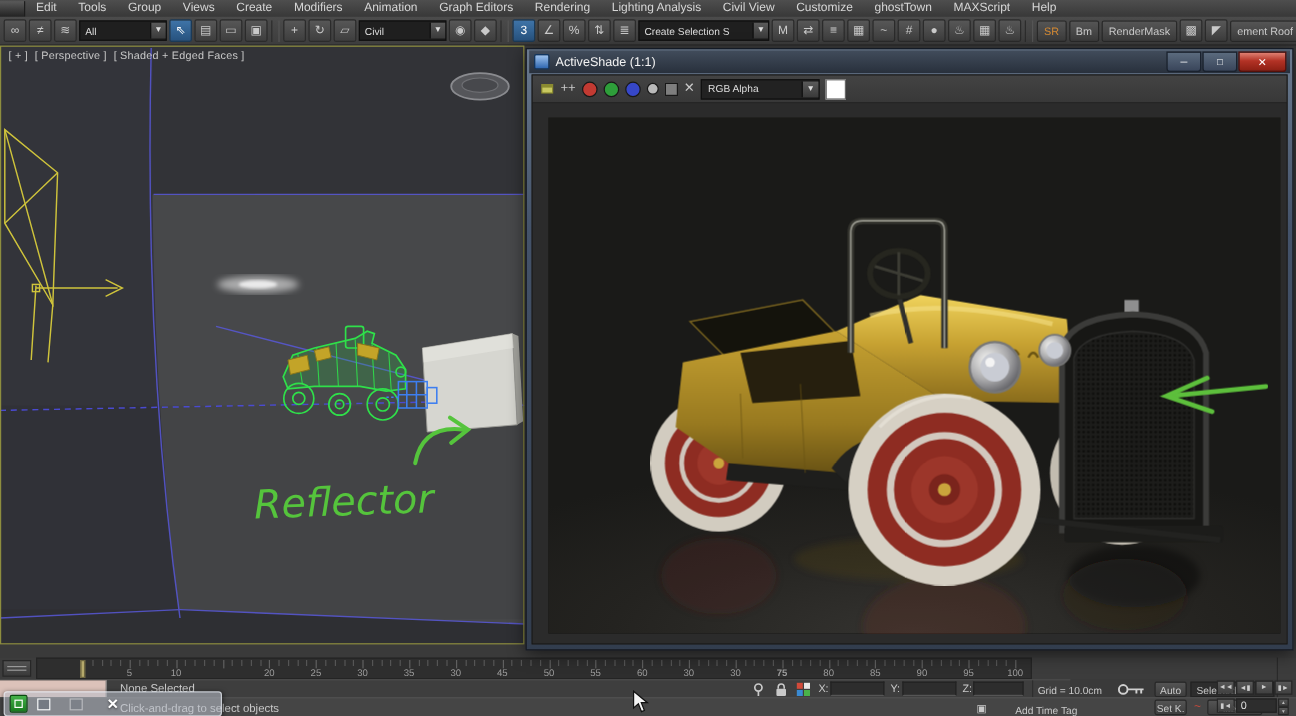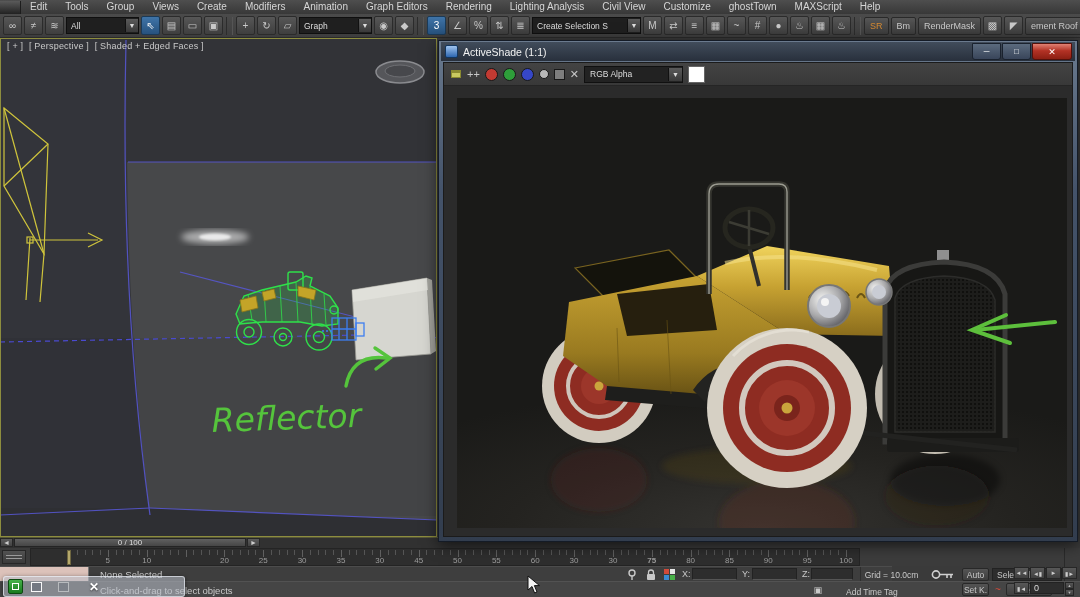--- a/index.html
+++ b/index.html
@@ -137,21 +137,21 @@
       </div>
       <div class="tb-icon active">⇖</div>
       <div class="tb-icon">▤</div>
       <div class="tb-icon">▭</div>
       <div class="tb-icon">▣</div>
       <div class="tb-sep"></div>
       <div class="tb-icon">+</div>
       <div class="tb-icon">↻</div>
       <div class="tb-icon">▱</div>
       <div class="tb-dd">
-        <span style="width: 50px; overflow: hidden; white-space: nowrap;">Graph</span>
+        <span style="width: 50px; overflow: hidden; white-space: nowrap;">Civil</span>
         <span class="arr">▼</span>
       </div>
       <div class="tb-icon">◉</div>
       <div class="tb-icon">◆</div>
       <div class="tb-sep"></div>
       <div class="tb-icon active">3</div>
       <div class="tb-icon">∠</div>
       <div class="tb-icon">%</div>
       <div class="tb-icon">⇅</div>
       <div class="tb-icon">≣</div>
@@ -257,26 +257,20 @@
       </g>
 
       <g stroke="#55c43c" stroke-width="3.4" fill="none" stroke-linecap="round">
         <path d="M346,348 Q352,316 386,320"></path>
         <path d="M375,310 L390,320 L376,331"></path>
       </g>
       <text x="212" y="394" font-size="33" font-style="italic" fill="#55c43c" transform="rotate(-2 212 394)">Reflector</text>
     </svg>
   </div>
 
-  <div id="slider-row">
-    <div id="slider-track"></div>
-    <div class="sl-btn" style="left:0;">◄</div>
-    <div id="slider-handle">0 / 100</div>
-    <div class="sl-btn" style="left:247px;">►</div>
-  </div>
 
   <div id="ruler-row">
     <div id="mini-curve-btn">
         <i></i>
         <i></i>
       </div>
     <div id="ruler">
         <div class="tick major" style="left: 38px;"></div>
         <div class="tick" style="left: 45.77px;"></div>
         <div class="tick" style="left: 53.54px;"></div>

